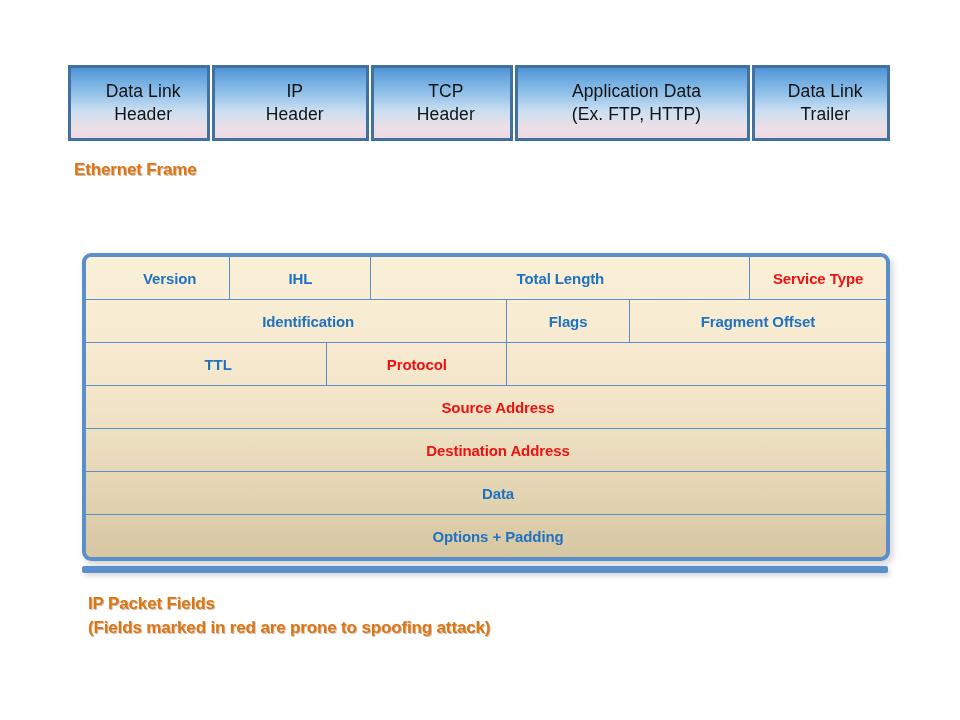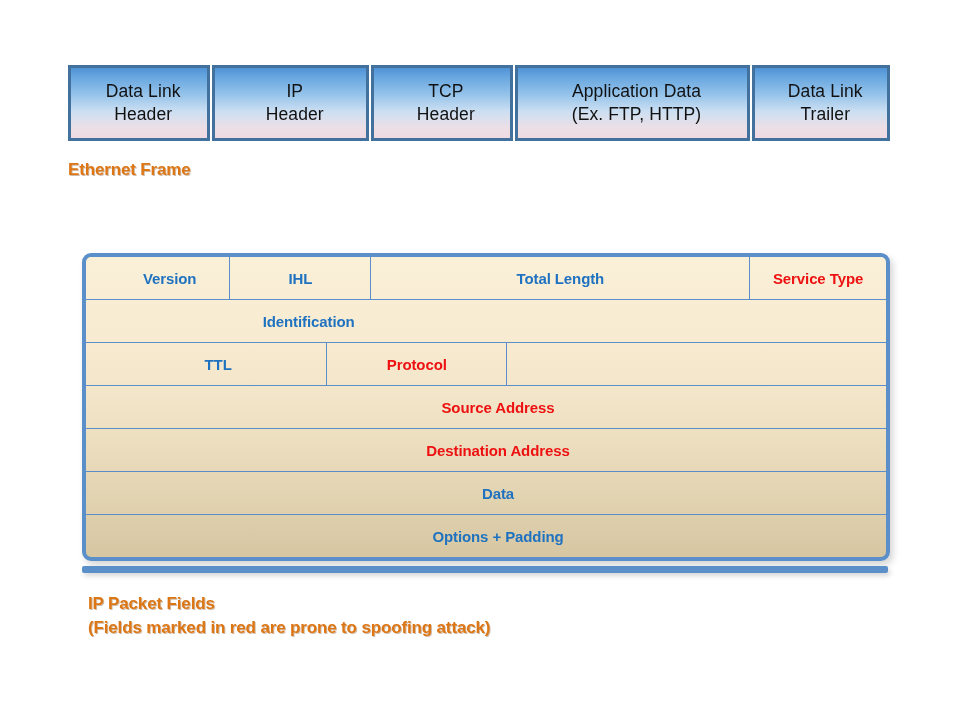--- a/index.html
+++ b/index.html
@@ -59,21 +59,21 @@
   .caption {
     position: absolute;
     color: #dd7614;
     font-weight: bold;
     font-size: 17px;
     letter-spacing: -0.15px;
     text-shadow: 1px 1px 0 rgba(120,60,10,0.35);
     white-space: nowrap;
   }
   #caption-ethernet {
-    left: 68px;
+    left: 74px;
     top: 160px;
   }
   #caption-ip {
     left: 88px;
     top: 592px;
     line-height: 1.42;
   }
 
   
   #ip-table-wrap {
@@ -171,20 +171,22 @@
   <div id="ip-table">
     <div id="ip-rows">
         <div class="ip-row">
           <div class="ip-cell c-blue" style="width: 15.5%; flex: 0 0 15.5%;">Version</div>
           <div class="ip-cell c-blue" style="width: 18.2%; flex: 0 0 18.2%;">IHL</div>
           <div class="ip-cell c-blue" style="width: 48.8%; flex: 0 0 48.8%;">Total Length</div>
           <div class="ip-cell c-red" style="width: 17.5%; flex: 0 0 17.5%;">Service Type</div>
         </div>
         <div class="ip-row">
           <div class="ip-cell c-blue" style="width: 51.2%; flex: 0 0 51.2%;">Identification</div>
+          <div class="ip-cell c-blue" style="width: 15.8%; flex: 0 0 15.8%;">Flags</div>
+          <div class="ip-cell c-blue" style="width: 33%; flex: 0 0 33%;">Fragment Offset</div>
         </div>
         <div class="ip-row">
           <div class="ip-cell c-blue" style="width: 28%; flex: 0 0 28%;">TTL</div>
           <div class="ip-cell c-red" style="width: 23.2%; flex: 0 0 23.2%;">Protocol</div>
           <div class="ip-cell c-blue" style="width: 48.8%; flex: 0 0 48.8%;"></div>
         </div>
         <div class="ip-row">
           <div class="ip-cell c-red" style="width: 100%; flex: 0 0 100%;">Source Address</div>
         </div>
         <div class="ip-row">

